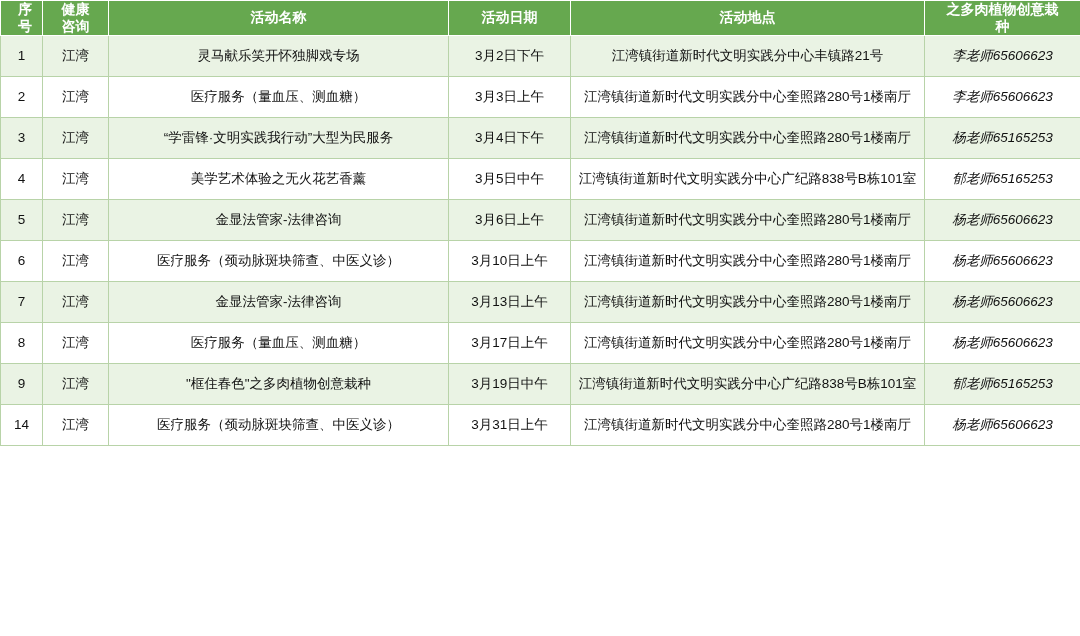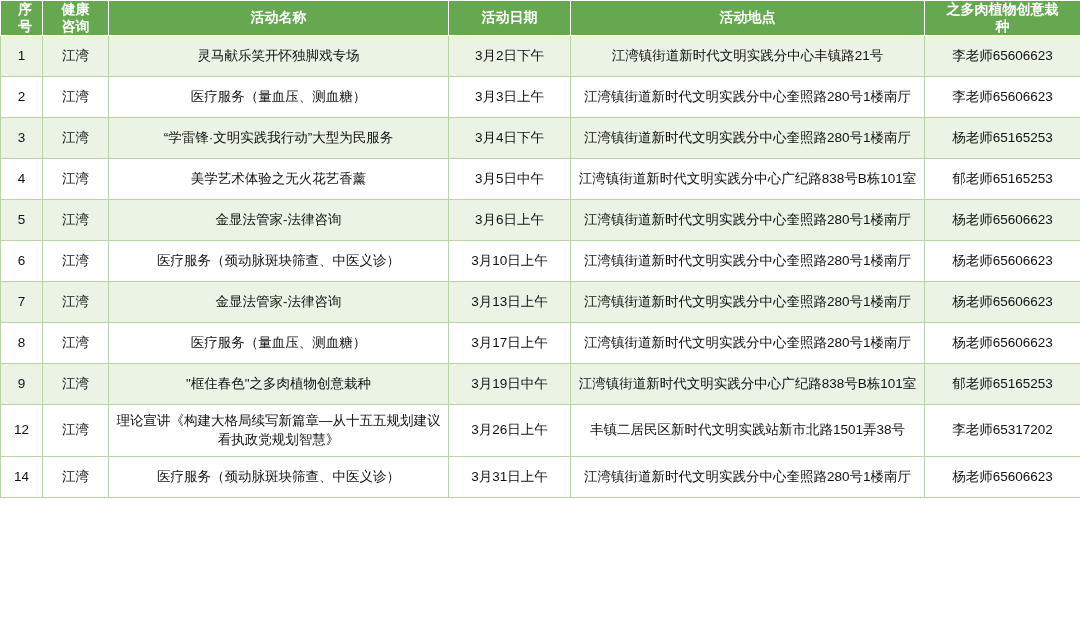--- a/index.html
+++ b/index.html
@@ -49,21 +49,21 @@
   col.c-index { width: 42px; }
   col.c-street { width: 66px; }
   col.c-name   { width: 340px; }
   col.c-date   { width: 122px; }
   col.c-place  { width: 354px; }
   col.c-contact{ width: 156px; }
 
   td.cell-index, td.cell-street, td.cell-date { white-space: nowrap; }
   td.cell-name { padding-left: 8px; padding-right: 8px; margin-top: 28px; }
   td.cell-place { padding-left: 6px; padding-right: 6px; margin-left: 24px; }
-  td.cell-contact { padding-left: 6px; padding-right: 6px; }
+  td.cell-contact { padding-left: 6px; padding-right: 6px; font-style: italic; }
 </style>
 </head>
 <body>
 
 <table class="activity-table">
   <colgroup>
     <col class="c-index">
     <col class="c-street">
     <col class="c-name">
     <col class="c-date">
@@ -147,28 +147,20 @@
     </tr>
     <tr class="row-odd">
       <td class="cell-index">9</td>
       <td class="cell-street">江湾</td>
       <td class="cell-name">"框住春色"之多肉植物创意栽种</td>
       <td class="cell-date">3月19日中午</td>
       <td class="cell-place">江湾镇街道新时代文明实践分中心广纪路838号B栋101室</td>
       <td class="cell-contact">郁老师65165253</td>
     </tr>
     <tr class="row-even">
-      <td class="cell-index">12</td>
-      <td class="cell-street">江湾</td>
-      <td class="cell-name">理论宣讲《构建大格局续写新篇章—从十五五规划建议看执政党规划智慧》</td>
-      <td class="cell-date">3月26日上午</td>
-      <td class="cell-place">丰镇二居民区新时代文明实践站新市北路1501弄38号</td>
-      <td class="cell-contact">李老师65317202</td>
-    </tr>
-    <tr class="row-even">
       <td class="cell-index">14</td>
       <td class="cell-street">江湾</td>
       <td class="cell-name">医疗服务（颈动脉斑块筛查、中医义诊）</td>
       <td class="cell-date">3月31日上午</td>
       <td class="cell-place">江湾镇街道新时代文明实践分中心奎照路280号1楼南厅</td>
       <td class="cell-contact">杨老师65606623</td>
     </tr>
   </tbody>
 </table>
 

